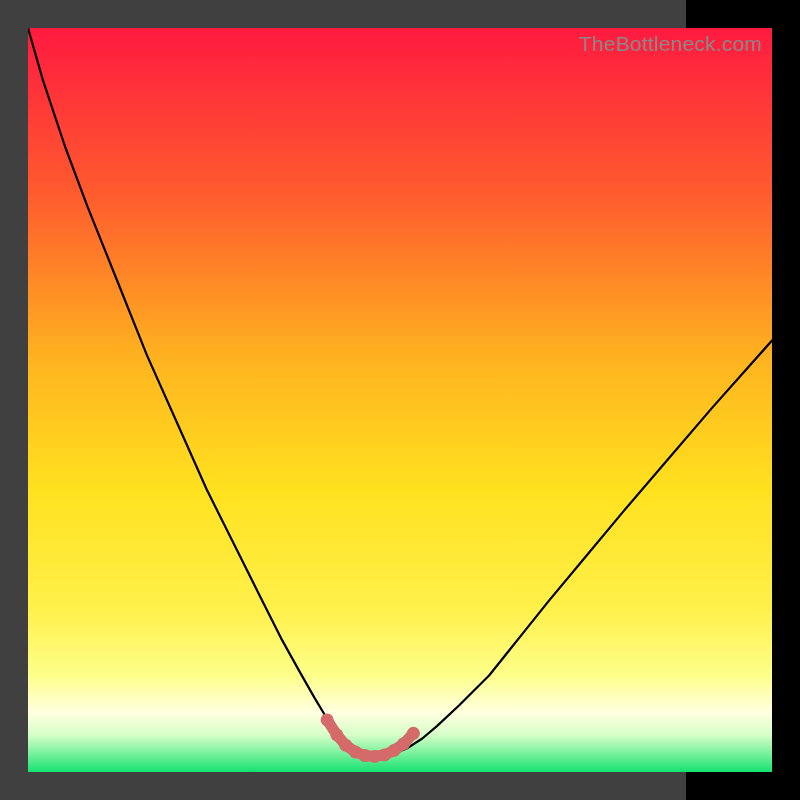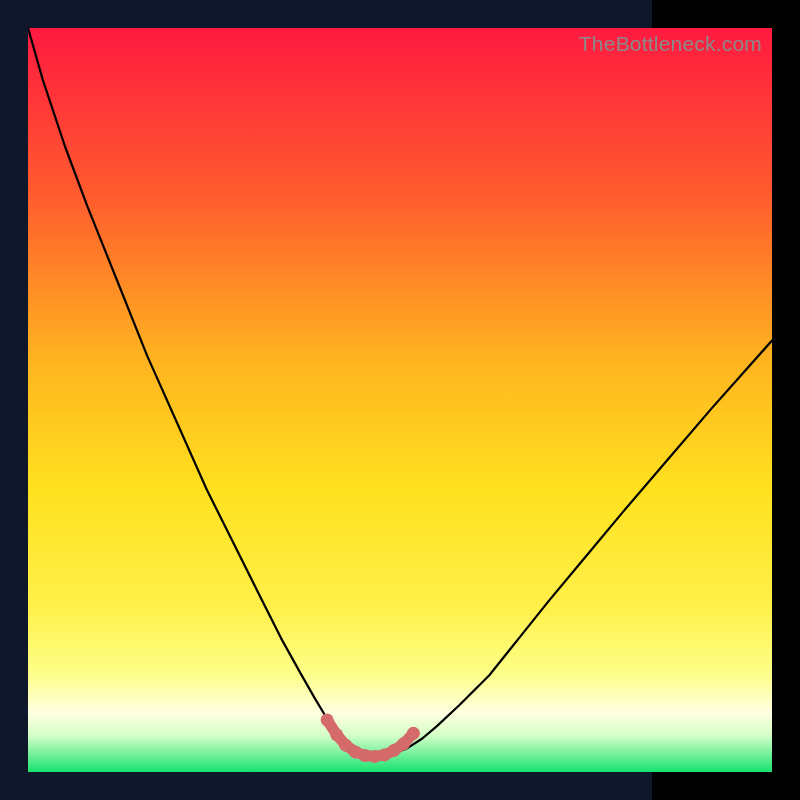--- a/index.html
+++ b/index.html
@@ -9,21 +9,22 @@
     height: 800px;
     background: #000;
     overflow: hidden;
   }
   .frame {
     position: absolute;
     left: 0;
     top: 0;
     width: 652px;
     height: 800px;
-    background: #0f172a;
+    background: #404040;
+    padding-left: 34px;
   }
   .plot {
     position: absolute;
     left: 28px;
     top: 28px;
     width: 744px;
     height: 744px;
     overflow: hidden;
   }
   .gradient {

